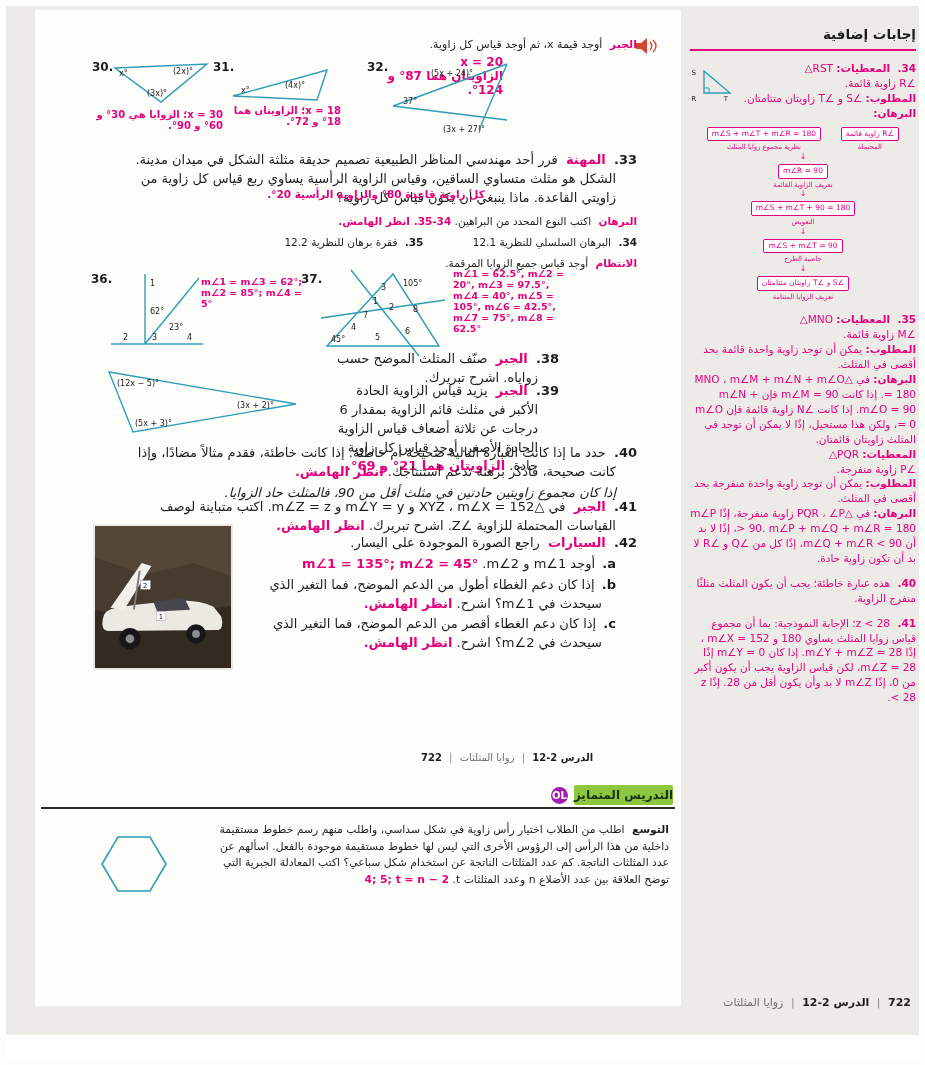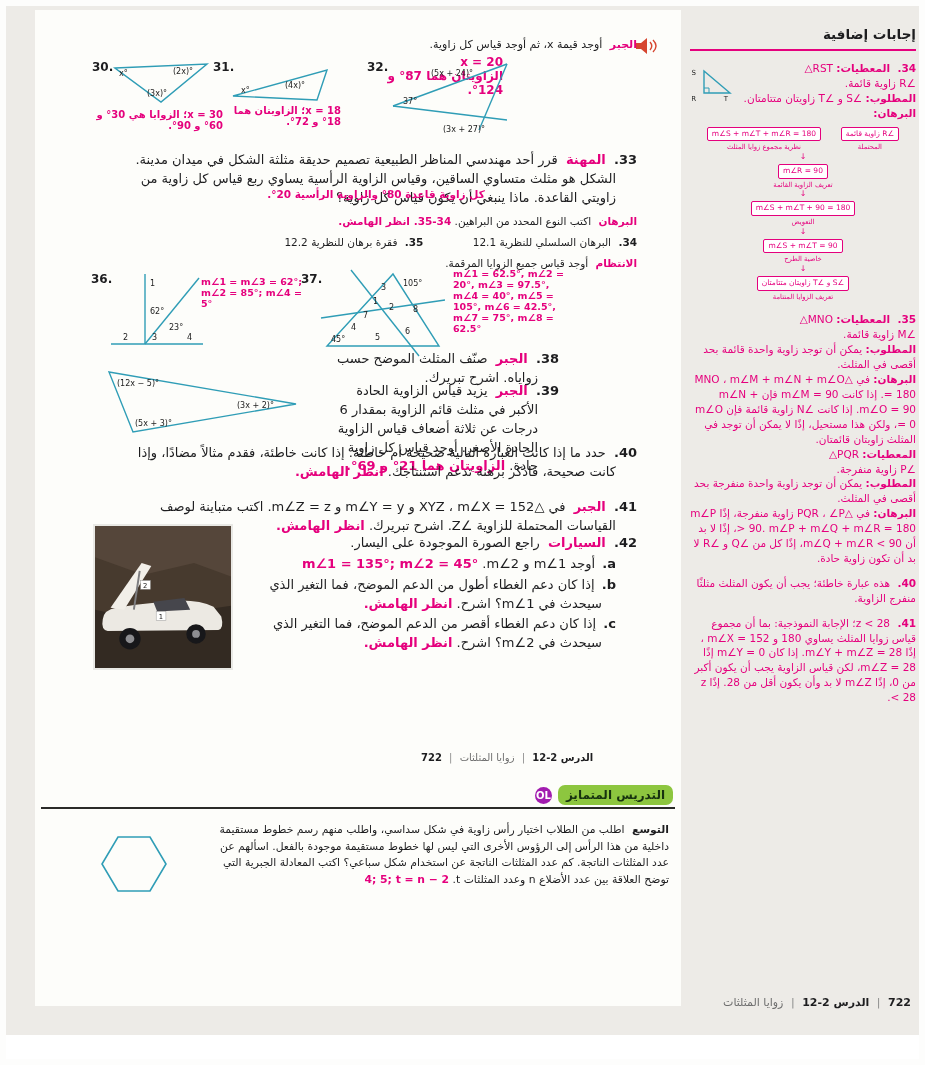--- a/index.html
+++ b/index.html
@@ -62,21 +62,21 @@
   .sb-fig text{font-size:7px}
   .flow{width:208px;margin:4px auto 6px;text-align:center;clear:both}
   .frow{display:flex;justify-content:space-between;align-items:flex-start;gap:4px}
   .fcell{display:inline-block;text-align:center;margin:0 auto}
   .fbox{display:inline-block;border:1px solid #e5007d;border-radius:2px;padding:1px 4px;font-size:7.5px;background:#fff;color:#e5007d}
   .fcap{font-size:6.8px;margin-top:2px;color:#e5007d}
   .farrow{font-size:8px;line-height:1.1;color:#e5007d}
   
   .band-rule{position:absolute;left:6px;right:6px;top:27px;border-top:2.5px solid #2a2a28}
   .band-head{position:absolute;right:8px;top:5px;display:flex;direction:rtl;align-items:center;gap:6px}
-  .pill{background:#8dc63f;color:#17320f;font-weight:bold;font-size:12px;padding:3px 8px;border-radius:7px}
+  .pill{background:#8dc63f;color:#17320f;font-weight:bold;font-size:12px;padding:3px 0;border-radius:2px}
   .badge{width:17px;height:17px;border-radius:50%;background:#a21caf;color:#fff;font-size:10px;font-weight:bold;display:flex;align-items:center;justify-content:center}
   .hex{position:absolute;left:64px;top:52px}
   .band-text{position:absolute;right:12px;top:42px;width:456px;font-size:10.8px;line-height:1.55}
   .band-text .b{margin-left:4px}
   
   .page-footer{position:absolute;right:14px;top:996px;font-size:11px}
   .credit{position:absolute;writing-mode:vertical-rl;transform:rotate(180deg);font-size:6.5px;letter-spacing:.4px}
   .credit-pink{left:46px;top:545px;color:#e5007d}
   .credit-gray{left:46px;top:648px;color:#9f9f9f}
 </style>
@@ -210,20 +210,21 @@
       <span class="pnum-i">39.</span>
       <span class="plab">الجبر</span>
       <span>يزيد قياس الزاوية الحادة الأكبر في مثلث قائم الزاوية بمقدار 6 درجات عن ثلاثة أضعاف قياس الزاوية الحادة الأصغر. أوجد قياس كل زاوية حادة.</span>
       <span class="ans">الزاويتان هما 21° و 69°.</span>
     </div>
 
     <div id="p40" class="prob ar hang">
       <span class="pnum-i">40.</span>
       <span>حدد ما إذا كانت العبارة التالية صحيحة أم خاطئة. إذا كانت خاطئة، فقدم مثالاً مضادًا، وإذا كانت صحيحة، فاذكر برهنة تدعم استنتاجك.</span>
       <span class="ans">انظر الهامش.</span>
+      <div class="statement">إذا كان مجموع زاويتين حادتين في مثلث أقل من 90، فالمثلث حاد الزوايا.</div>
     </div>
 
     <div id="p41" class="prob ar hang">
       <span class="pnum-i">41.</span>
       <span class="plab">الجبر</span>
       <span>في △XYZ ، m∠X = 152 و m∠Y = y و m∠Z = z. اكتب متباينة لوصف القياسات المحتملة للزاوية ∠Z. اشرح تبريرك.</span>
       <span class="ans">انظر الهامش.</span>
     </div>
 
     <div id="p42" class="prob ar hang">

